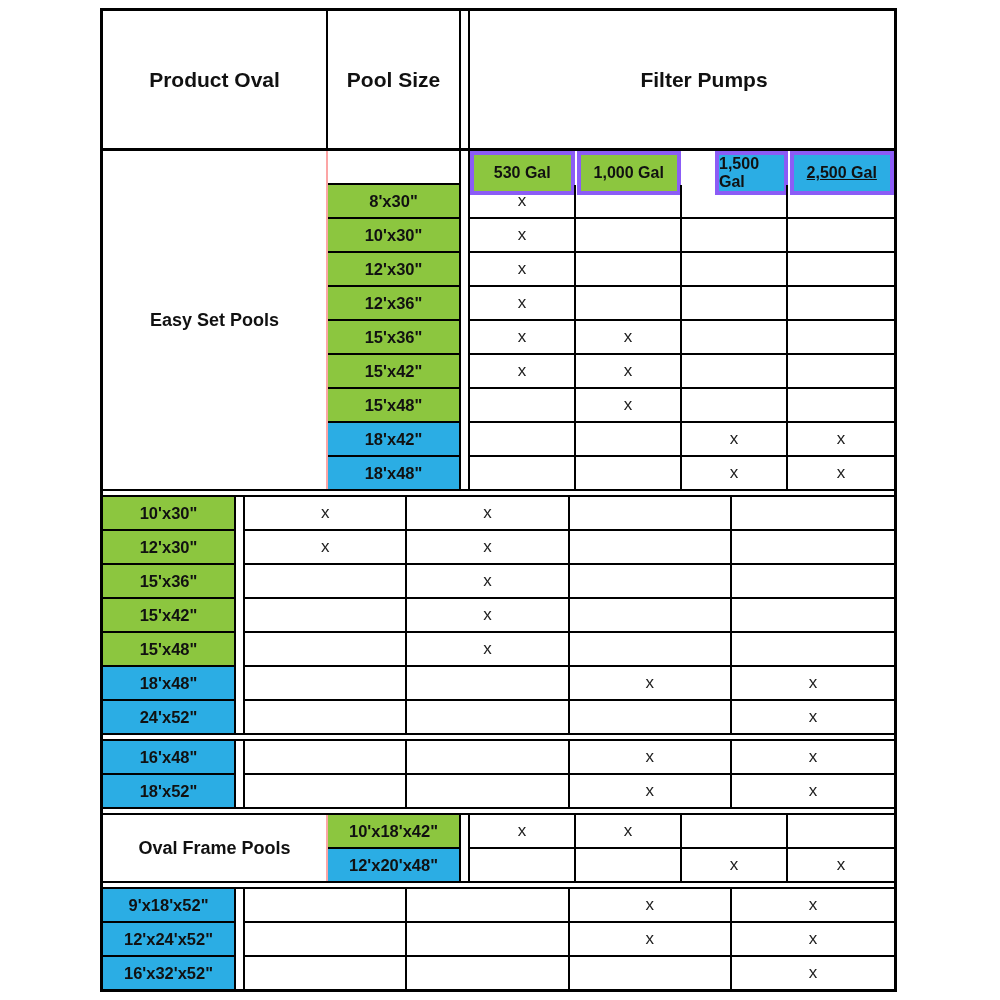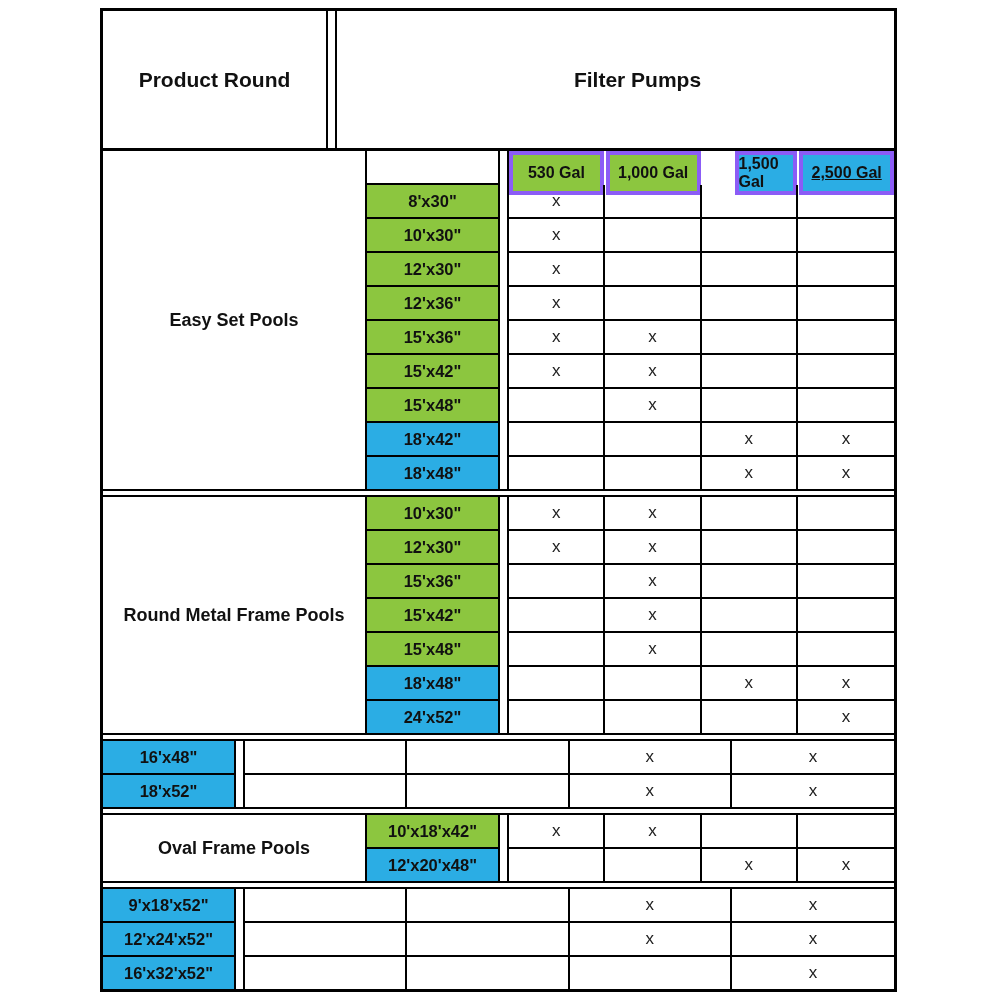--- a/index.html
+++ b/index.html
@@ -36,22 +36,22 @@
     display: flex;
     border-top: 2px solid #000;
     border-bottom: 2px solid #000;
     background: #fff;
   }
   .section:first-child { border-top: none; }
   .section:last-child  { border-bottom: none; }
   .section + .section  { margin-top: 4px; }
 
   .pc-cell {
-    width: 264px;
-    border-right: 2px solid #000000;
+    width: 225px;
+    border-right: 2px solid #fca5a5;
     display: flex; align-items: center; justify-content: center;
     text-align: center;
     font-weight: bold; font-size: 18px; line-height: 1.5;
     padding: 0 10px;
   }
   .sizes {
     width: 133px;
     border-right: 2px solid #000;
     display: flex; flex-direction: column;
   }
@@ -86,21 +86,22 @@
     display: flex; align-items: center; justify-content: center;
     font-size: 17px; color: #222;
   }
   .gcell:last-child { border-right: none; }
 </style>
 </head>
 <body>
 
 <div class="table">
   <div class="band header-band">
-    <div class="pc-col head">Product Round</div>
+    <div class="pc-col head">Product Oval</div>
+    <div class="ps-col head">Pool Size</div>
     <div class="vgap"></div>
     <div class="fp-head head">Filter Pumps</div>
   </div>
   <div id="sections">
       <div class="section">
         <div class="pc-cell">Easy Set Pools</div>
         <div class="sizes">
           <div class="size-cell subhead-size"></div>
           <div class="size-cell" style="background: rgb(140, 198, 63);">8'x30"</div>
           <div class="size-cell" style="background: rgb(140, 198, 63);">10'x30"</div>
@@ -170,21 +171,20 @@
           </div>
           <div class="grow">
             <div class="gcell"></div>
             <div class="gcell"></div>
             <div class="gcell">x</div>
             <div class="gcell">x</div>
           </div>
         </div>
       </div>
       <div class="section">
-        <div class="pc-cell">Round Metal Frame Pools</div>
         <div class="sizes">
           <div class="size-cell" style="background: rgb(140, 198, 63);">10'x30"</div>
           <div class="size-cell" style="background: rgb(140, 198, 63);">12'x30"</div>
           <div class="size-cell" style="background: rgb(140, 198, 63);">15'x36"</div>
           <div class="size-cell" style="background: rgb(140, 198, 63);">15'x42"</div>
           <div class="size-cell" style="background: rgb(140, 198, 63);">15'x48"</div>
           <div class="size-cell" style="background: rgb(43, 173, 228);">18'x48"</div>
           <div class="size-cell" style="background: rgb(43, 173, 228);">24'x52"</div>
         </div>
         <div class="vgap"></div>

